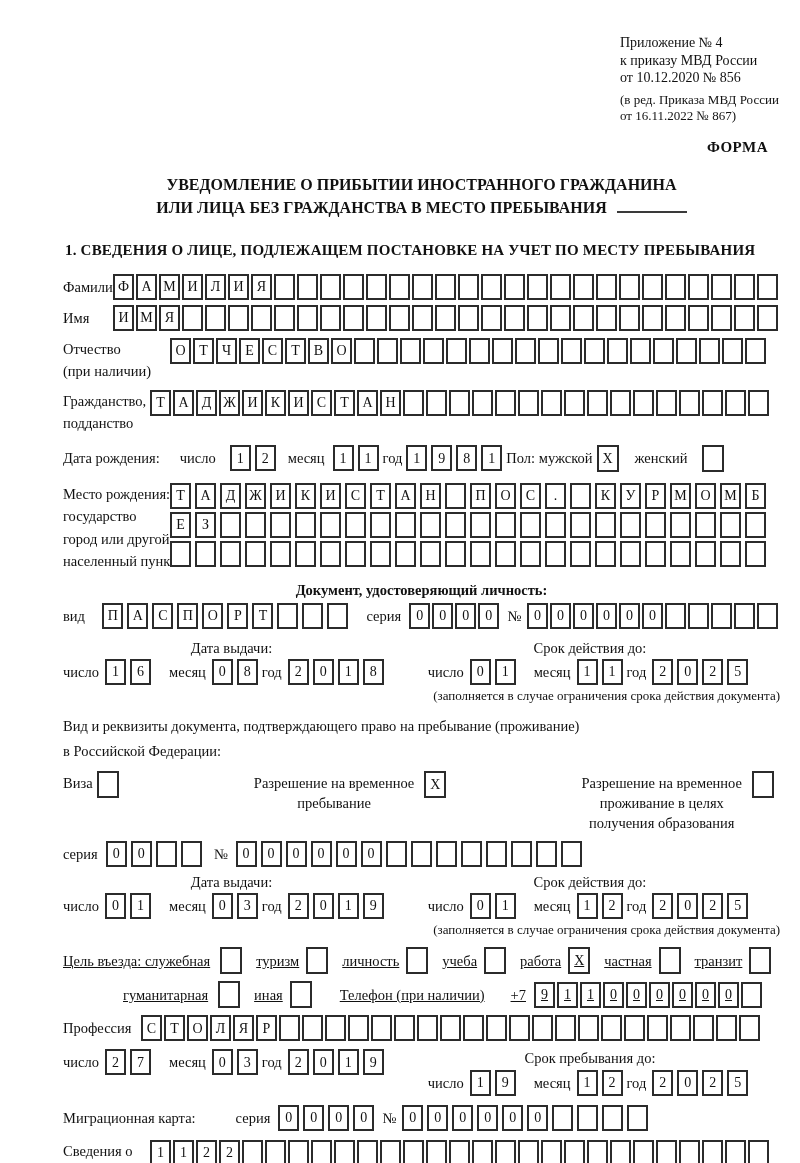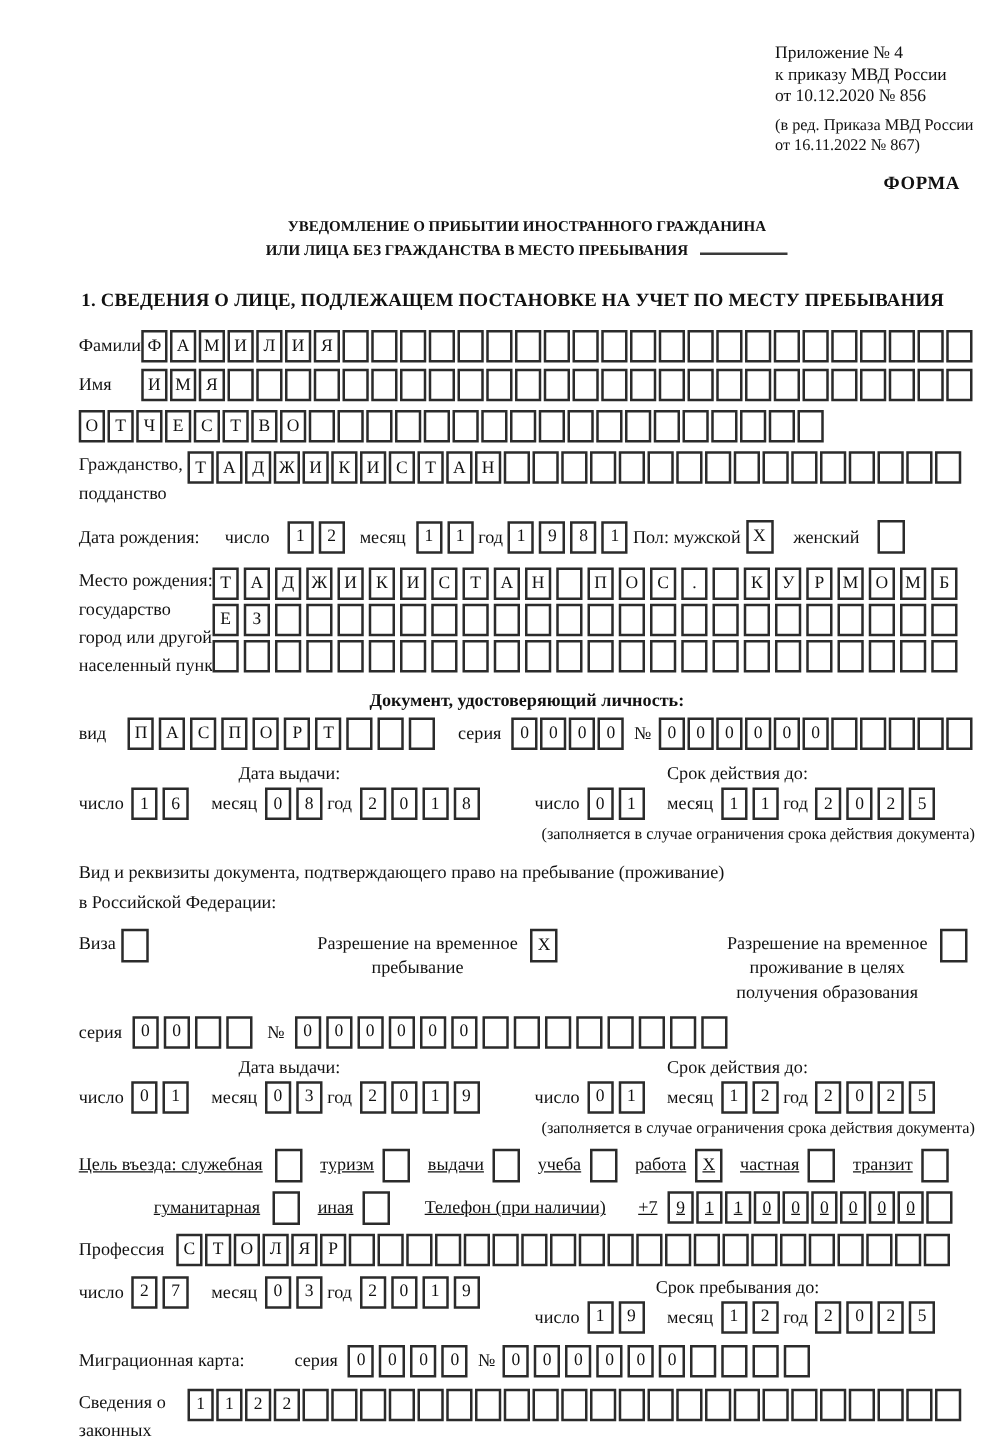--- a/index.html
+++ b/index.html
@@ -9,21 +9,21 @@
     background: #fff; color: #111;
     font-family: "Liberation Serif", "DejaVu Serif", serif;
     font-size: 14.5px; line-height: 1.25;
     padding: 34px 20px 10px 63px;
     overflow: hidden;
   }
   .appendix { margin-left: 557px; width: 200px; font-size: 14px; }
   .appendix div { white-space: nowrap; }
   .amendment { margin-top: 5px; font-size: 13px; }
   .form-label { text-align: right; font-weight: bold; font-size: 15px; margin: 14px 12px 0 0; letter-spacing: .5px; }
-  .title { text-align: center; font-weight: bold; font-size: 12px; margin-top: 16px; line-height: 1.45; }
+  .title { text-align: center; font-weight: bold; font-size: 16px; margin-top: 16px; line-height: 1.45; }
   .title-blank { display:inline-block; width: 70px; border-bottom: 2.5px solid #3a3a3a; height: 14px; margin-left: 10px; }
   .section-heading { font-weight: bold; font-size: 15px; margin-top: 22px; margin-left: 2px; letter-spacing: .2px; }
 
   .row { display: flex; align-items: flex-start; margin-top: 5px; }
   .lbl { flex: 0 0 auto; padding-top: 4px; }
   .lblcol { flex: 0 0 auto; padding-top: 2px; line-height: 1.55; }
   .w50  { width: 50px; }
   .w87  { width: 87px; }
   .w107 { width: 107px; }
   .stack { display: flex; flex-direction: column; }
@@ -145,20 +145,24 @@
       <span class="cb"></span>
       <span class="cb"></span>
       <span class="cb"></span>
       <span class="cb"></span>
       <span class="cb"></span>
       <span class="cb"></span>
       <span class="cb"></span>
     </div>
 </div>
 <div class="row">
+  <div class="lblcol w107">
+    <div>Отчество</div>
+    <div>(при наличии)</div>
+  </div>
   <div class="cells" style="margin-top:2px;">
       <span class="cb">О</span>
       <span class="cb">Т</span>
       <span class="cb">Ч</span>
       <span class="cb">Е</span>
       <span class="cb">С</span>
       <span class="cb">Т</span>
       <span class="cb">В</span>
       <span class="cb">О</span>
       <span class="cb"></span>
@@ -523,21 +527,21 @@
     </div>
   </div>
 </div>
 <div class="note">(заполняется в случае ограничения срока действия документа)</div>
 
 <div class="purline" style="margin-top:9px;">
   <span class="nowrap plbl0">Цель въезда: служебная</span>
   <span class="cb chk"></span>
   <span class="plbl">туризм</span>
   <span class="cb chk"></span>
-  <span class="plbl">выдачи</span>
+  <span class="plbl">личность</span>
   <span class="cb chk"></span>
   <span class="plbl">учеба</span>
   <span class="cb chk"></span>
   <span class="plbl">работа</span>
   <span class="cb chk">X</span>
   <span class="plbl">частная</span>
   <span class="cb chk"></span>
   <span class="plbl">транзит</span>
   <span class="cb chk"></span>
 </div>

